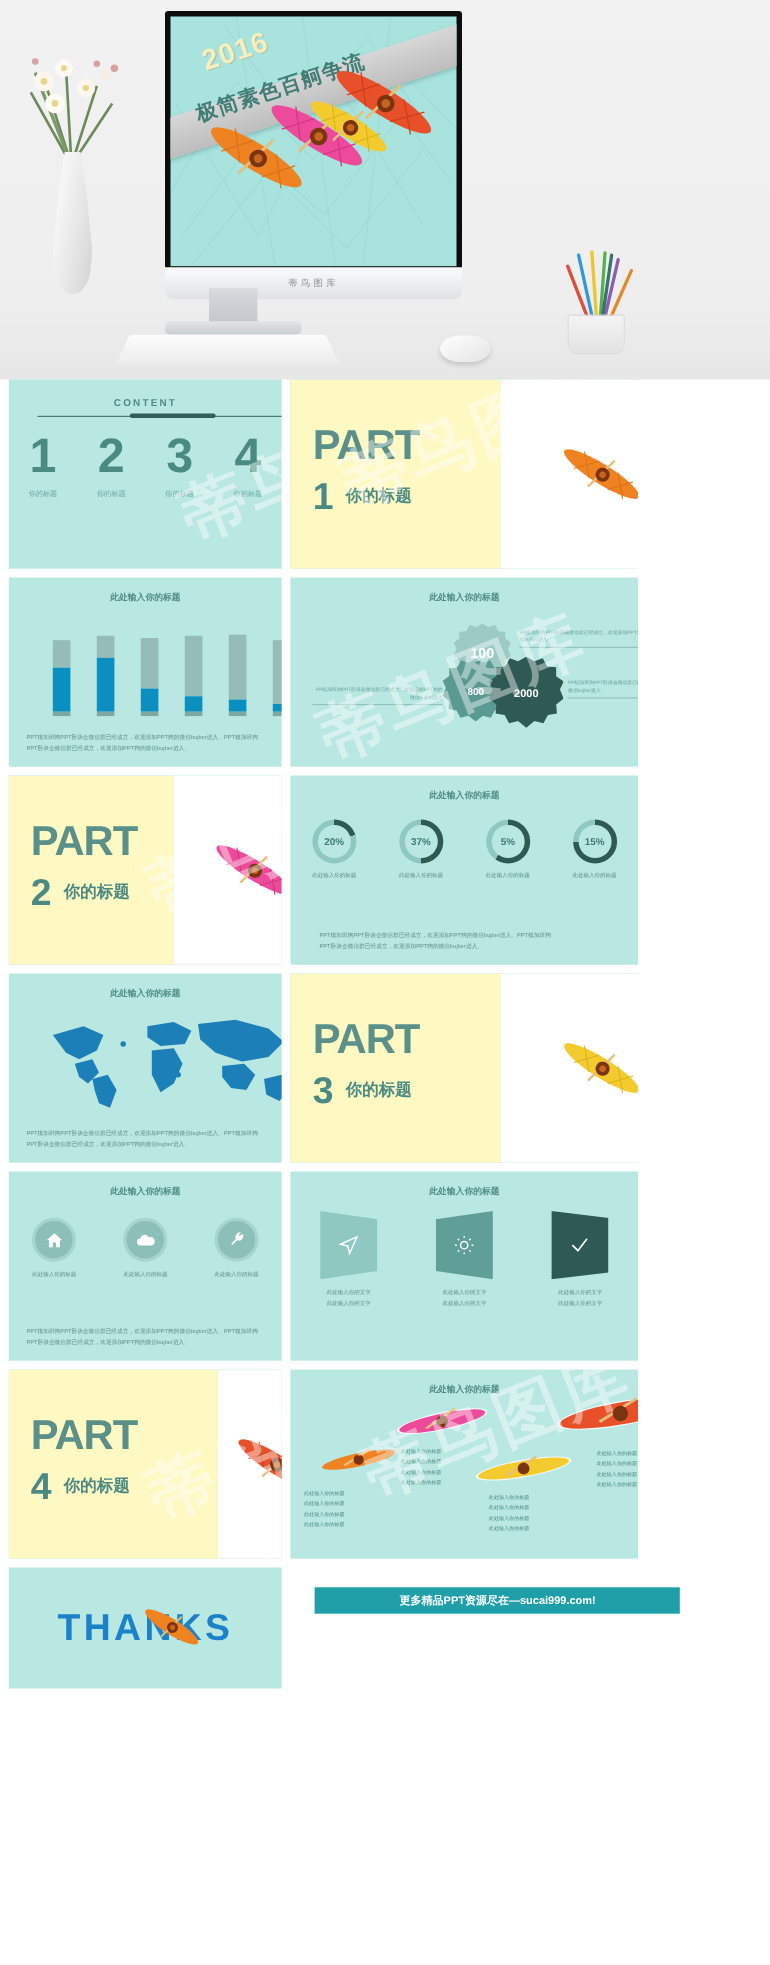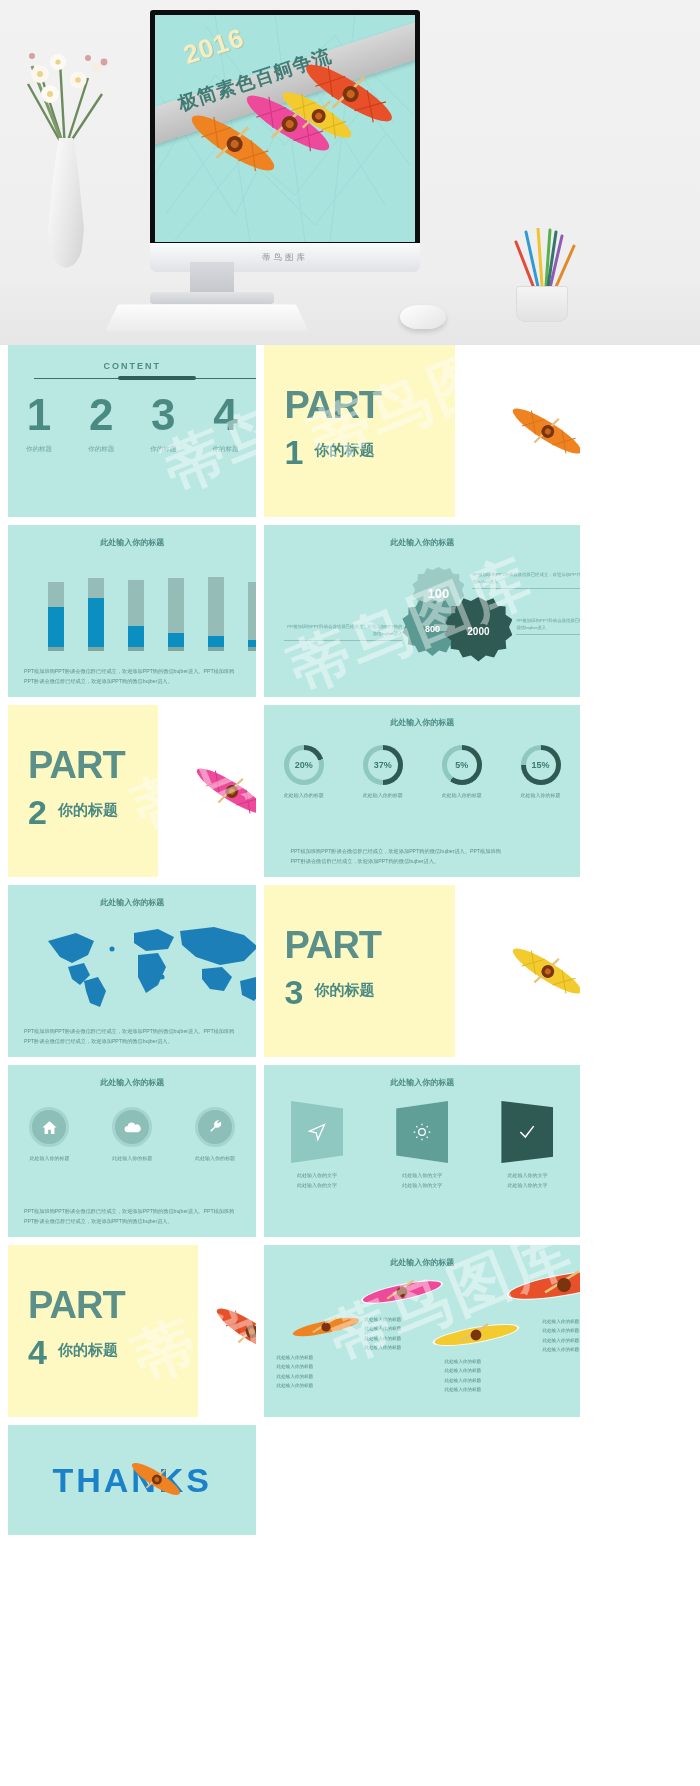--- a/index.html
+++ b/index.html
@@ -645,16 +645,17 @@
       <svg width="60" height="60" viewBox="0 0 60 60" style="position:absolute;left:118px;top:24px;">
         <g transform="translate(30,30) rotate(-58)">
           <ellipse cx="0" cy="0" rx="7" ry="28" fill="#ef8322"></ellipse>
           <rect x="-13" y="-1.2" width="26" height="1.8" fill="#e5bf7c" transform="rotate(14)"></rect>
           <circle cx="0" cy="1" r="5" fill="#7a3410"></circle>
           <circle cx="0" cy="1" r="2.4" fill="#c7651f"></circle>
         </g>
       </svg>
     </div>
     <div class="footer-right">
+      <div class="promo-band">更多精品PPT资源尽在—sucai999.com!</div>
     </div>
   </div>
 
 </div>
 
 </body></html>

